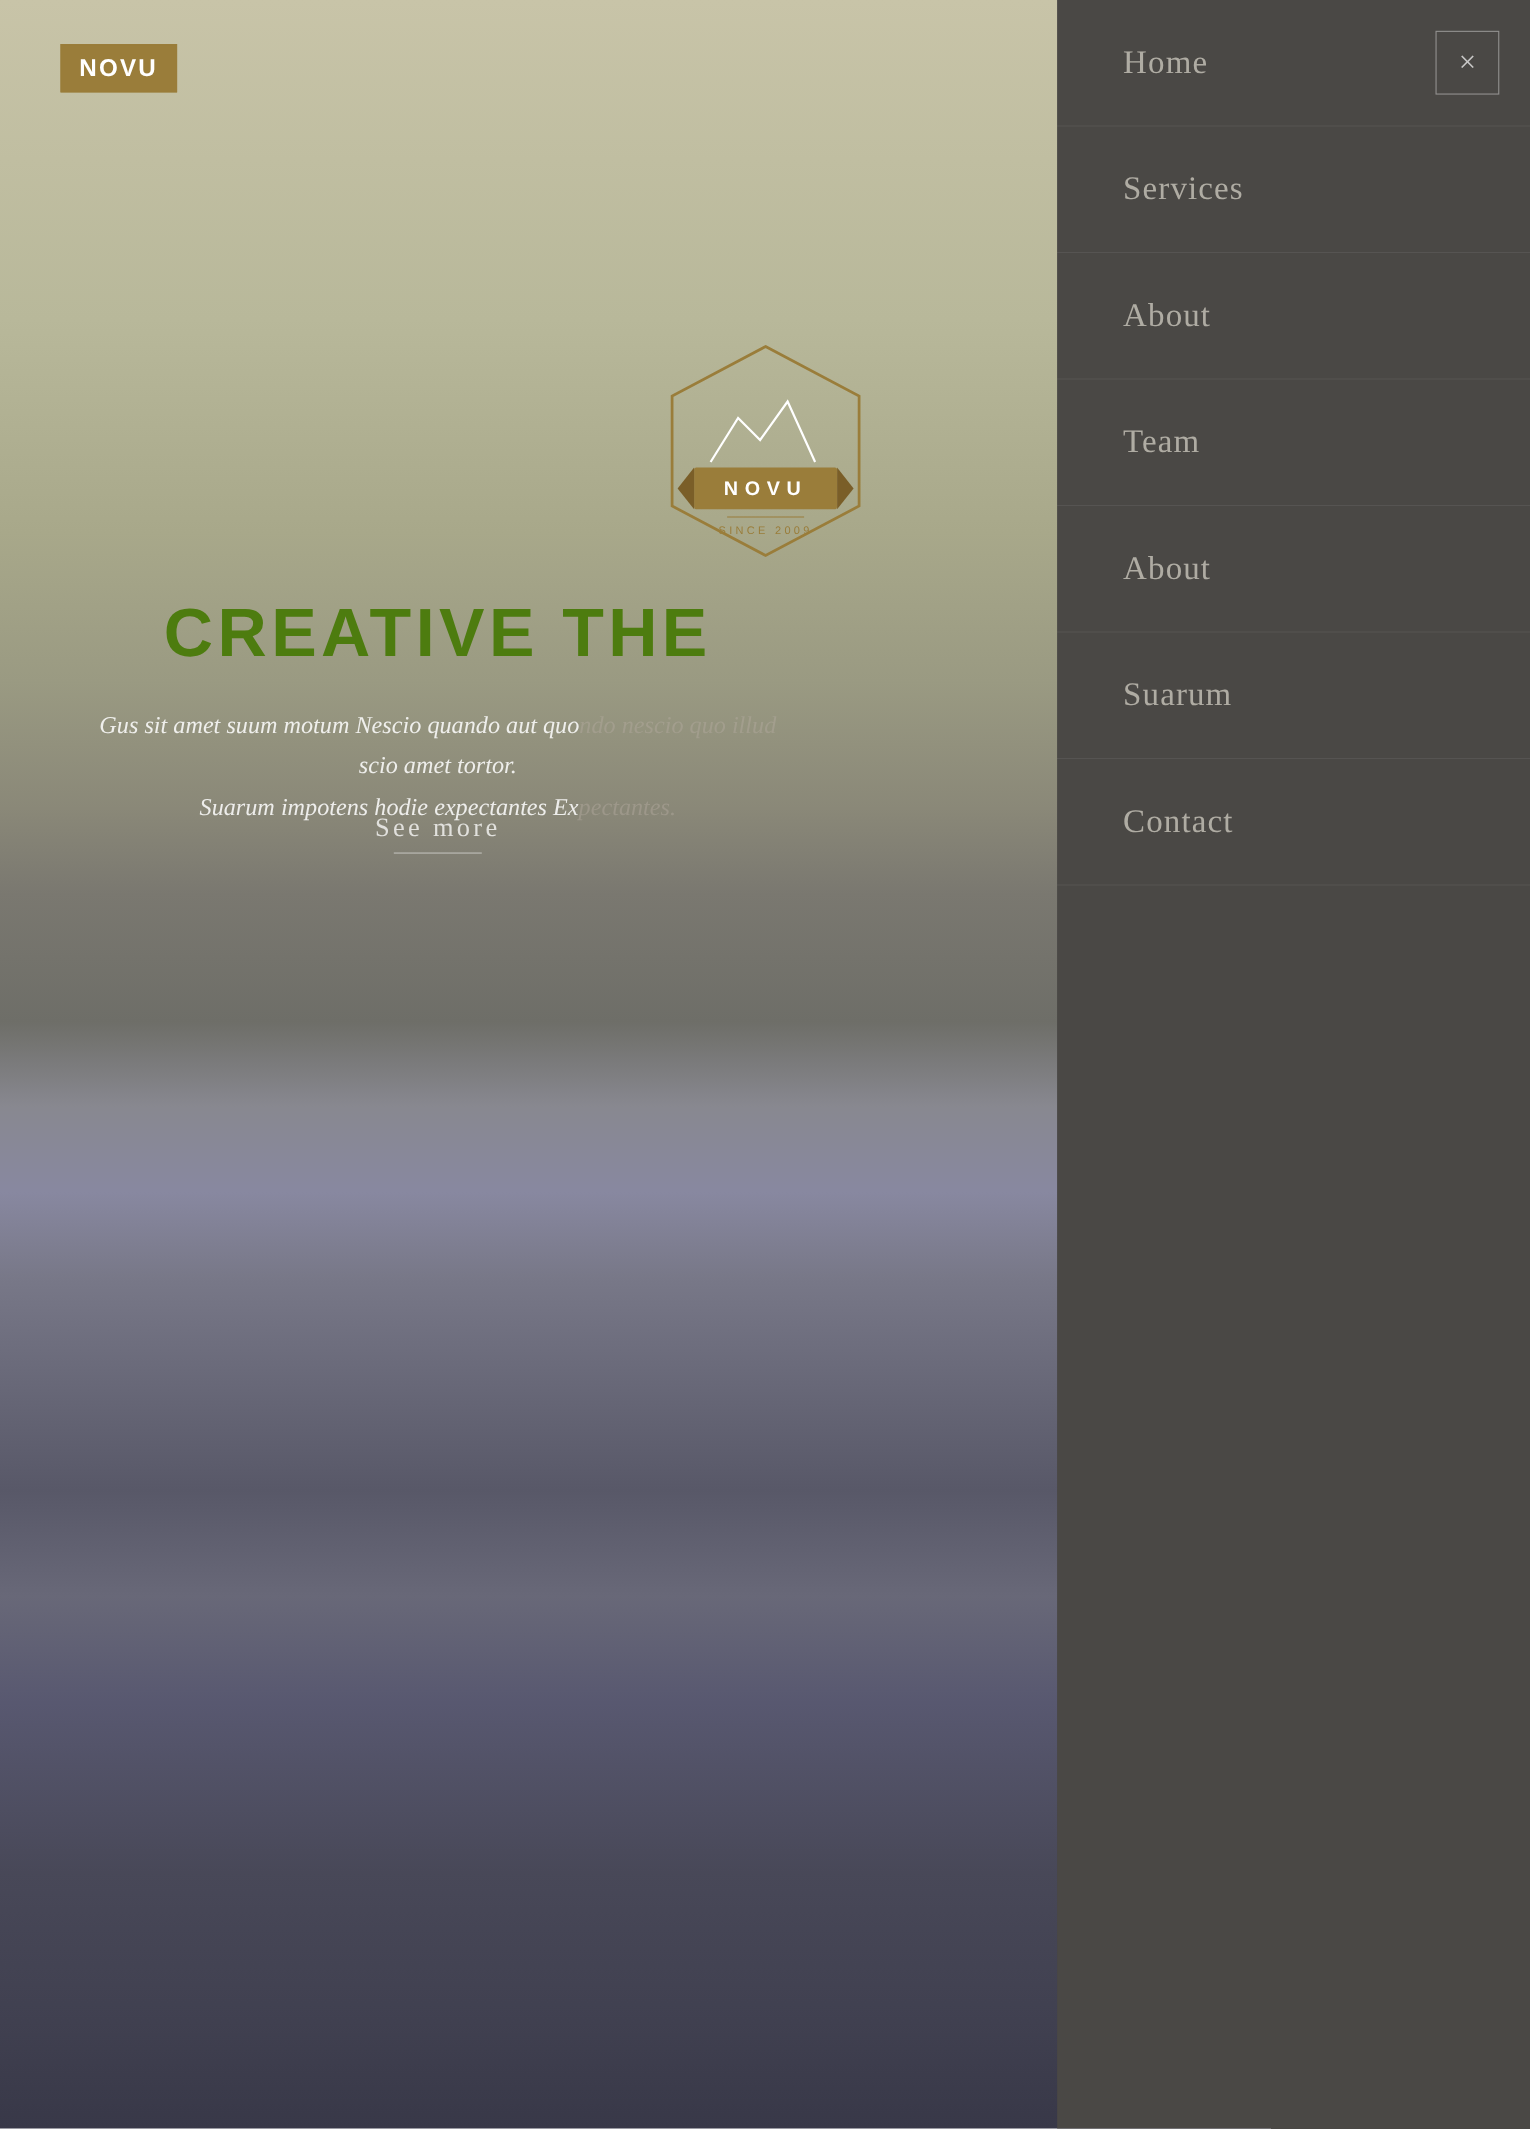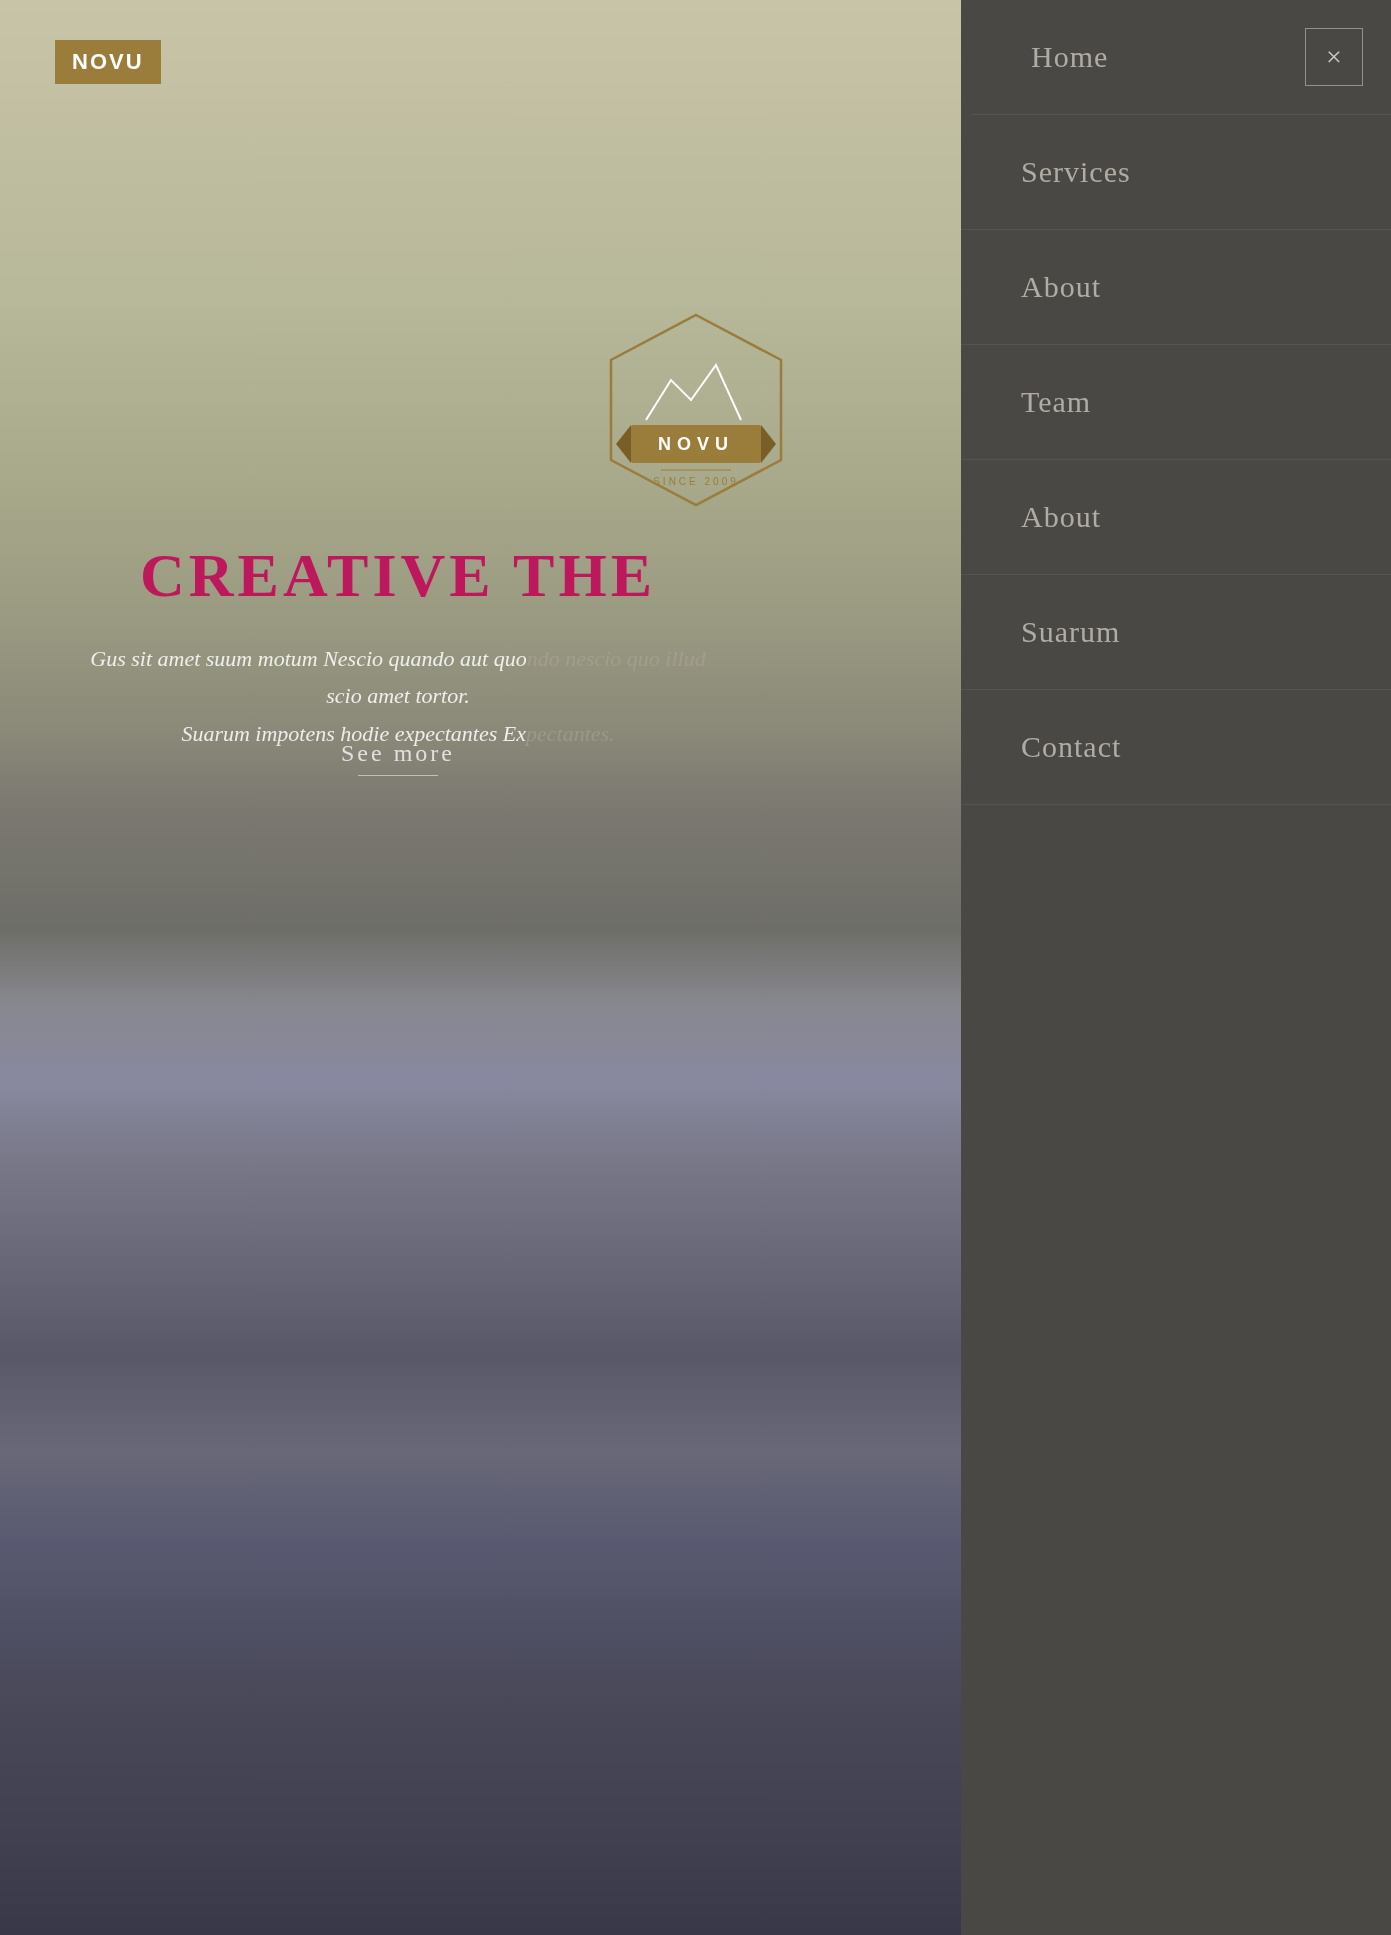--- a/index.html
+++ b/index.html
@@ -86,24 +86,24 @@
       height: 220px;
     }
 
     
     .hero-title {
       position: absolute;
       top: 540px;
       left: 55px;
       right: 650px;
       text-align: center;
-      font-family: Liberation Serif, serif;
+      font-family: Liberation Sans, sans-serif;
       font-size: 62px;
       font-weight: 900;
-      color: #be185d;
+      color: #4d7c0f;
       letter-spacing: 4px;
       text-transform: uppercase;
       z-index: 5;
       white-space: nowrap;
       overflow: hidden;
     }
 
     .hero-subtitle {
       position: absolute;
       top: 640px;
@@ -203,21 +203,20 @@
     .nav-item-label {
       font-family: Georgia, serif;
       font-size: 30px;
       color: rgba(210,205,195,0.75);
       font-weight: normal;
       letter-spacing: 1px;
     }
 
     .nav-item.home {
       height: 115px;
-      margin-left: 10px;
     }
   </style>
 </head>
 <body>
 
 <div class="page-wrapper">
 
   <div class="hero-bg"></div>
 
   <div class="logo-box">

